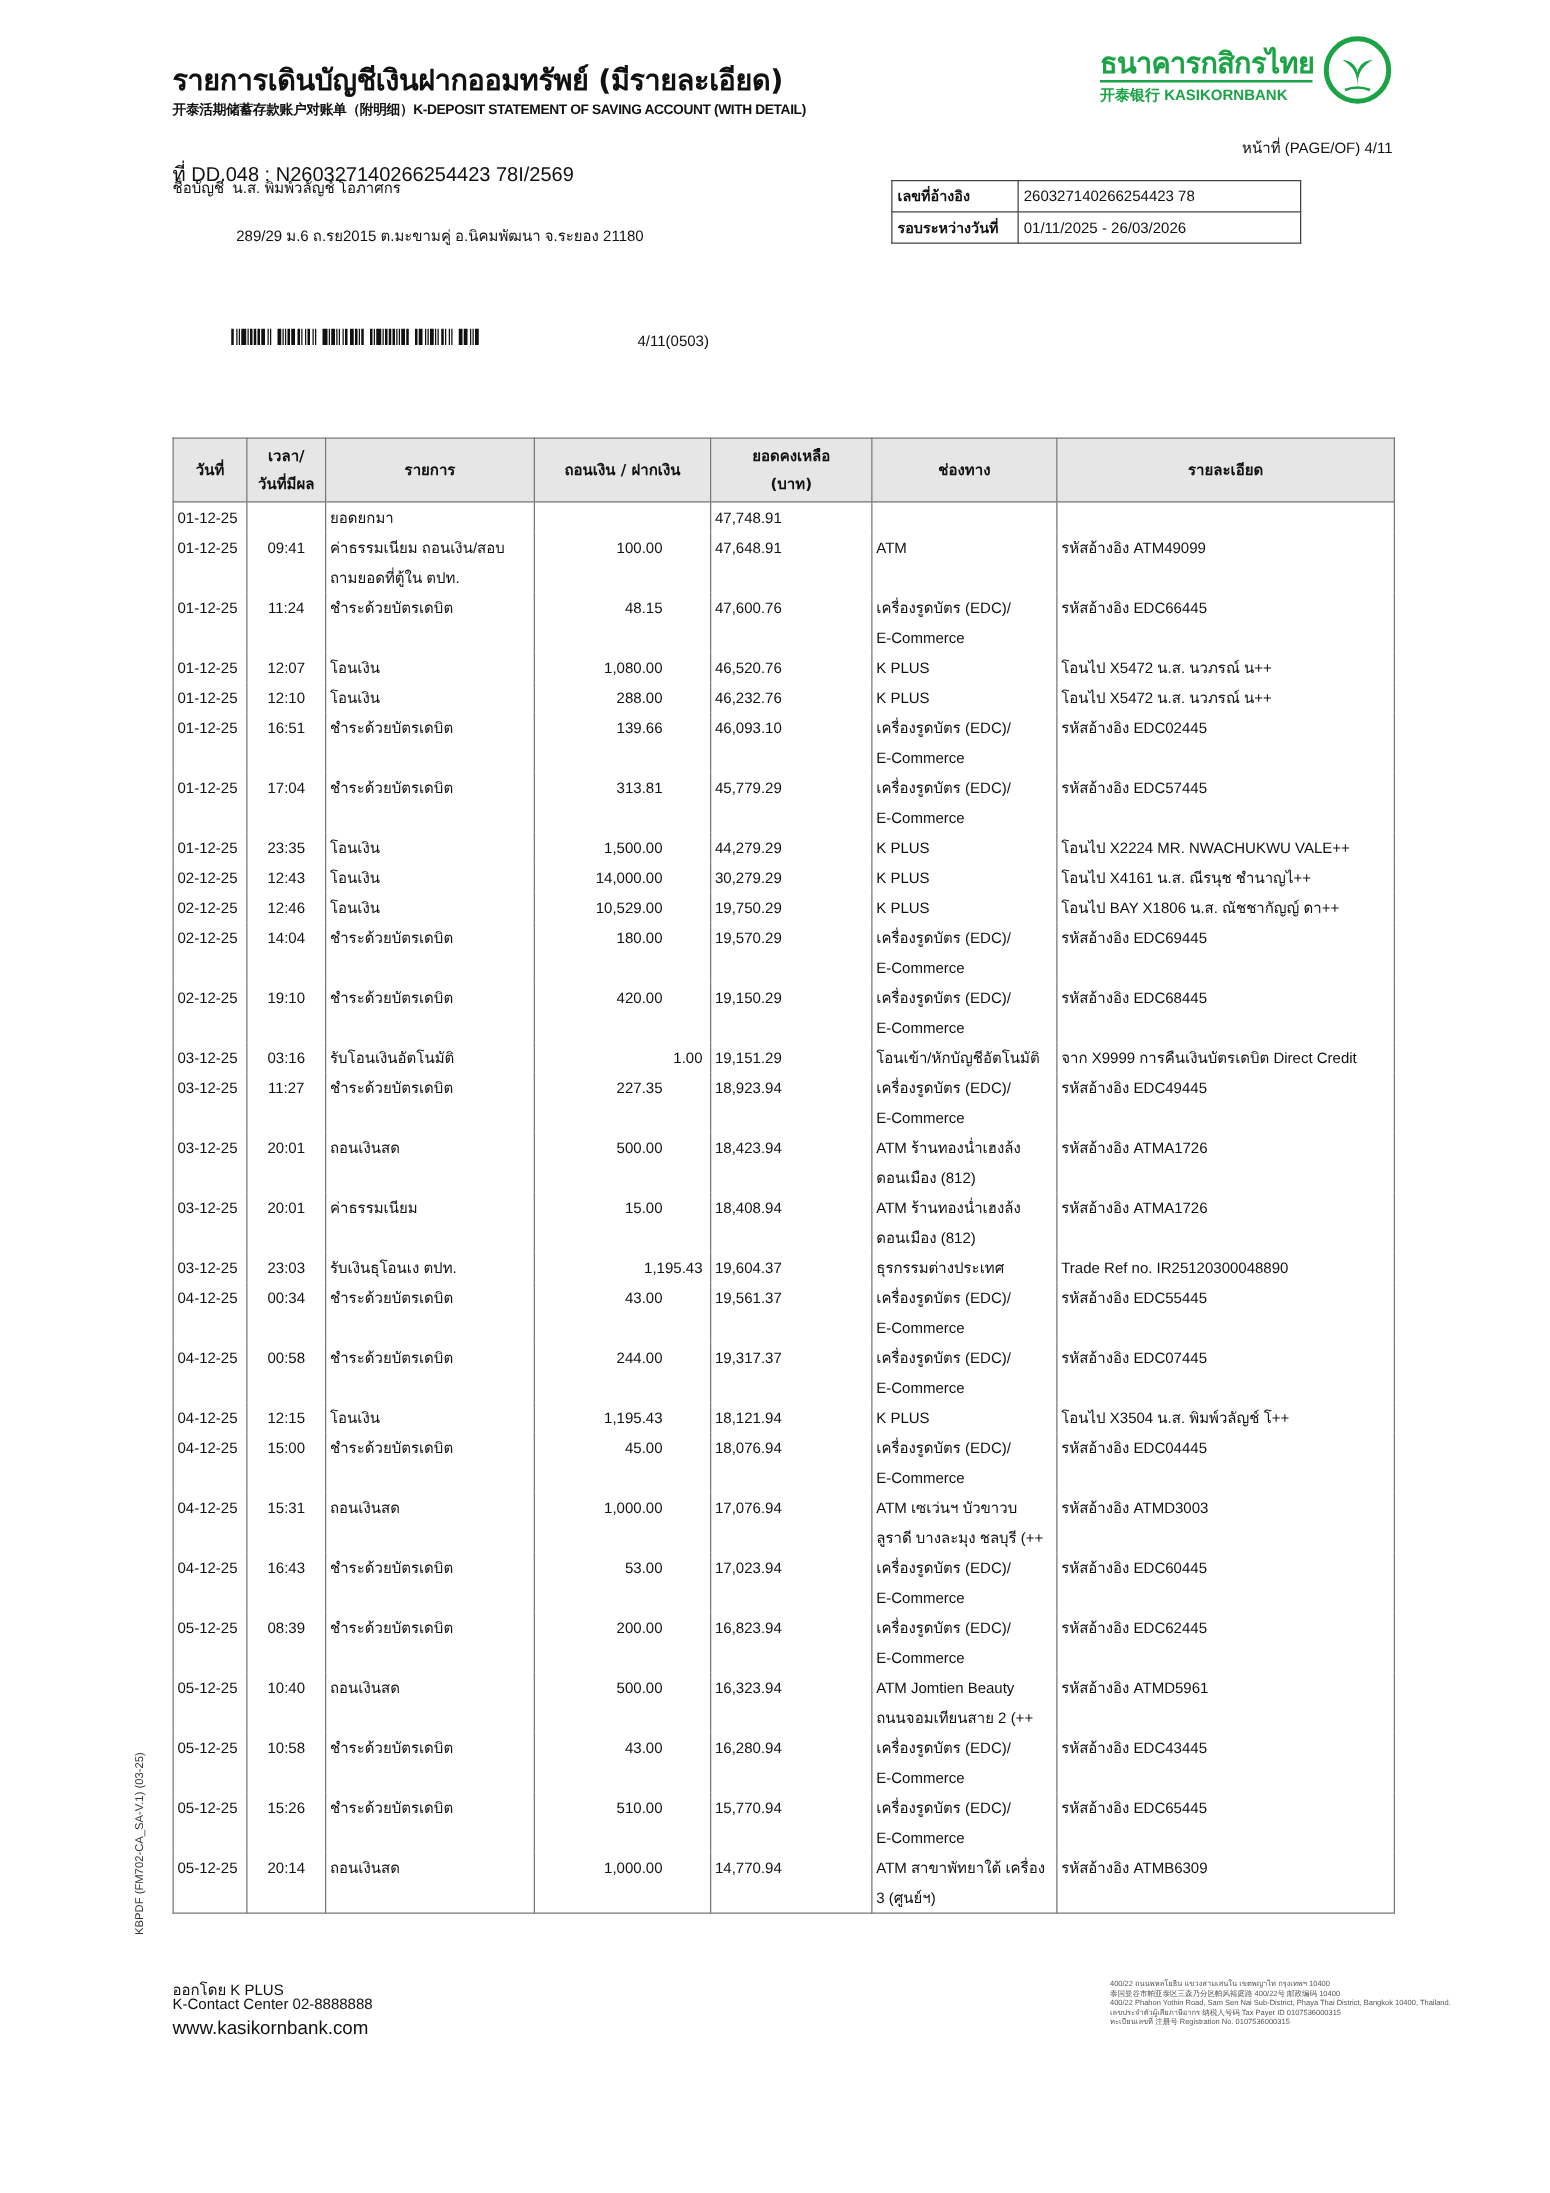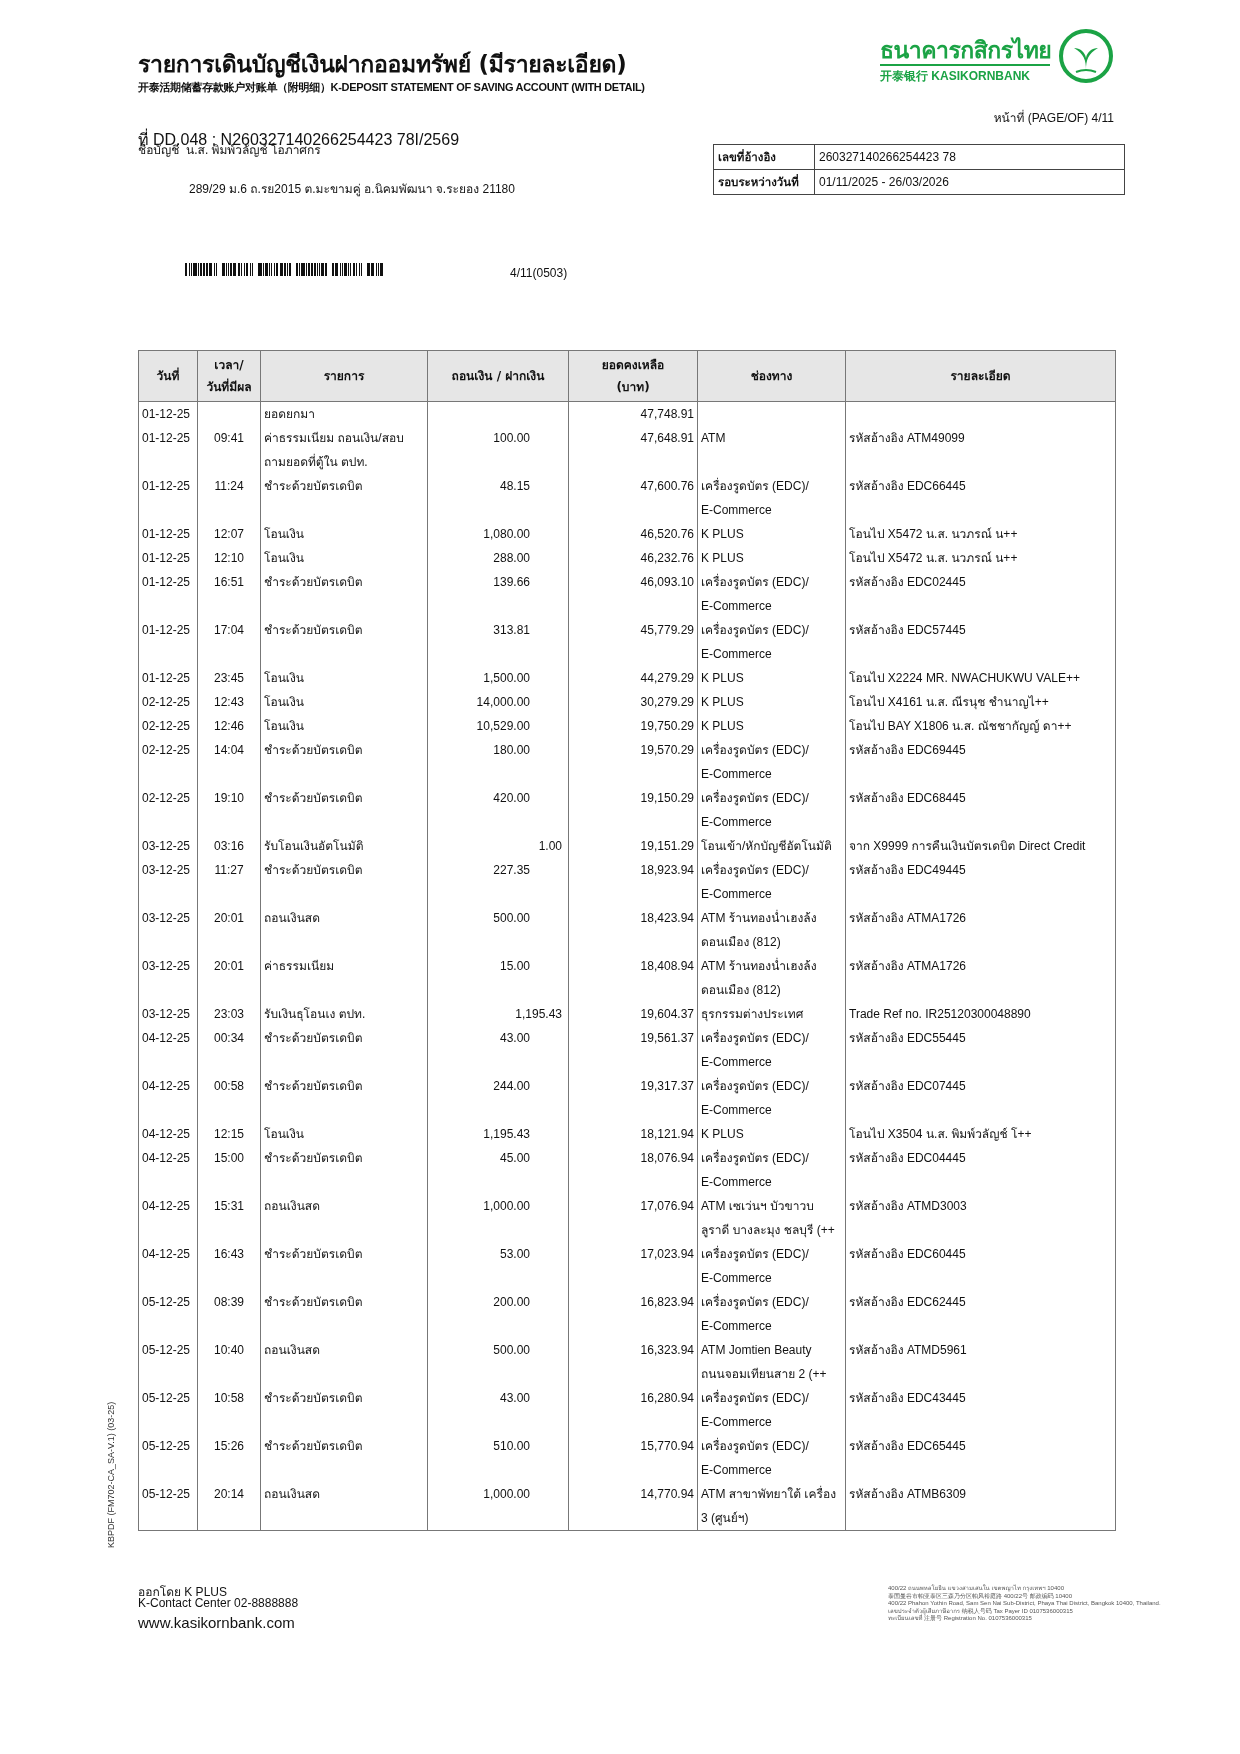--- a/index.html
+++ b/index.html
@@ -10,31 +10,31 @@
   .title-en { left: 138px; top: 80px; font-size: 11px; font-weight: bold; color: #111; letter-spacing: -0.3px; }
   .logo { left: 880px; top: 28px; width: 240px; height: 64px; }
   .logo-th { position: absolute; left: 0; top: 4px; font-size: 23px; font-weight: bold; color: #1ba345; font-family: "DejaVu Sans", sans-serif; letter-spacing: -0.5px; }
   .logo-line { position: absolute; left: 0; top: 36px; width: 170px; height: 2px; background: #1ba345; }
   .logo-en { position: absolute; left: 0; top: 40px; font-size: 12px; font-weight: bold; color: #1ba345; }
   .logo-mark { position: absolute; left: 178px; top: 0px; width: 56px; height: 56px; }
   .page-of { right: 126px; top: 108px; font-size: 12px; }
   .ref { left: 138px; top: 127px; font-size: 16px; }
   .acct-name { left: 138px; top: 140px; font-size: 12px; }
   .acct-addr { left: 189px; top: 179px; font-size: 12px; }
-  .info-table { left: 713px; top: 144px; width: 412px; border-collapse: collapse; font-size: 12px; }
+  .info-table { left: 713px; top: 144px; width: 328px; border-collapse: collapse; font-size: 12px; }
   .info-table td { border: 1.5px solid #444; height: 24px; padding: 0 4px; }
   .info-table td.k { font-weight: bold; width: 92px; white-space: nowrap; font-family: "DejaVu Sans", sans-serif; font-size: 11.5px; }
   .barcode { left: 185px; top: 263px; height: 13px; display: flex; gap: 0; }
   .barcode span { display: inline-block; height: 13px; background: #111; margin-right: 1.2px; }
   .barcode-num { left: 510px; top: 266px; font-size: 12px; }
   .tx { left: 138px; top: 350px; width: 977px; border-collapse: collapse; font-size: 12px; table-layout: fixed; }
   .tx th { background: #e6e6e6; font-weight: bold; border: 1.5px solid #777; font-size: 12px; height: 50px; padding: 0 2px; font-family: "DejaVu Sans", sans-serif; line-height: 22px; }
   .tx td { border-left: 1.5px solid #777; border-right: 1.5px solid #777; vertical-align: top; padding: 0 3px; line-height: 24px; }
   .tx tbody tr:last-child td { border-bottom: 1.5px solid #777; }
-  .tx td.r { text-align: right; }
+  .tx td.r { }
   .tx td.c { text-align: center; }
   .tx td.wd { text-align: right; padding-right: 38px; margin-top: 36px; }
   .tx td.dp { text-align: right; padding-right: 6px; }
   .side-code { left: 106px; top: 1548px; transform: rotate(-90deg); transform-origin: left top; font-size: 9px; color: #333; white-space: nowrap; }
   .foot-l1 { left: 138px; top: 1582px; font-size: 12px; }
   .foot-l2 { left: 138px; top: 1596px; font-size: 12px; }
   .foot-l3 { left: 138px; top: 1614px; font-size: 15px; }
   .foot-r { left: 888px; top: 1585px; font-size: 6px; color: #555; line-height: 7.5px; }
 </style>
 </head>
@@ -220,21 +220,21 @@
         <td>01-12-25</td>
         <td class="c">17:04</td>
         <td>ชำระด้วยบัตรเดบิต</td>
         <td class="wd">313.81</td>
         <td class="r">45,779.29</td>
         <td>เครื่องรูดบัตร (EDC)/<br>E-Commerce</td>
         <td>รหัสอ้างอิง EDC57445</td>
       </tr>
       <tr>
         <td>01-12-25</td>
-        <td class="c">23:45</td>
+        <td class="c">23:35</td>
         <td>โอนเงิน</td>
         <td class="wd">1,500.00</td>
         <td class="r">44,279.29</td>
         <td>K PLUS</td>
         <td>โอนไป X2224 MR. NWACHUKWU VALE++</td>
       </tr>
       <tr>
         <td>02-12-25</td>
         <td class="c">12:43</td>
         <td>โอนเงิน</td>

